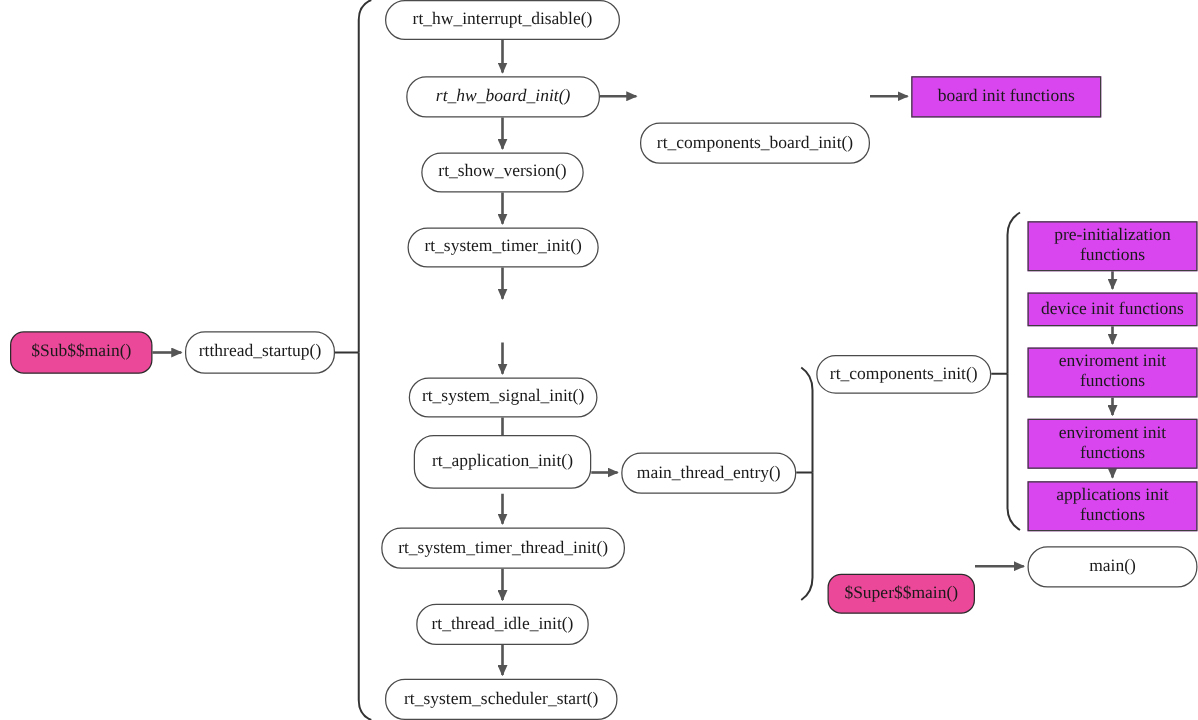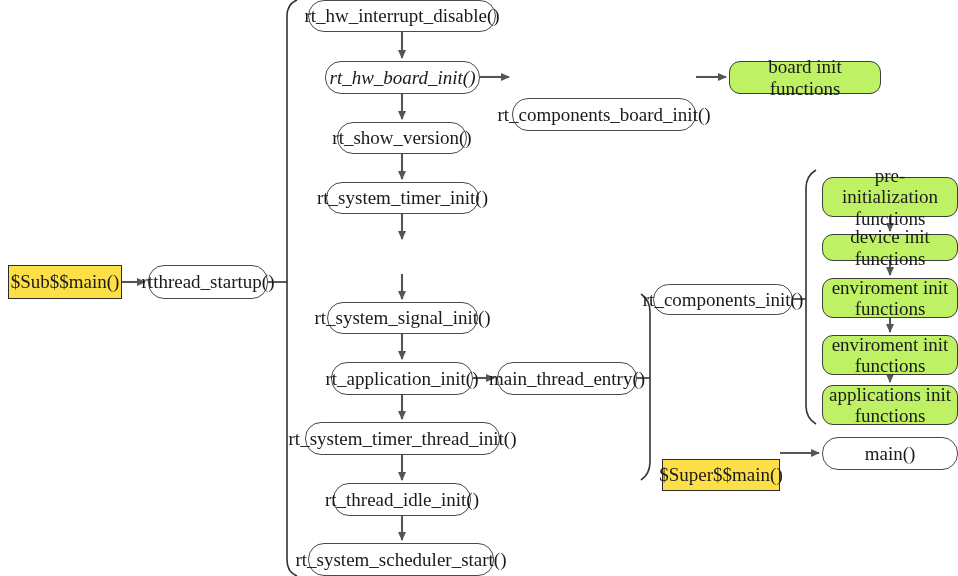--- a/index.html
+++ b/index.html
@@ -38,39 +38,39 @@
     box-sizing: border-box;
     display: flex;
     align-items: center;
     justify-content: center;
     text-align: center;
     line-height: 1.12;
     color: #1a1a1a;
     background: #ffffff;
     border: 1.2px solid #4a4a4a;
     border-radius: 14px;
-    font-size: 19px;
+    font-size: 14px;
     padding: 1px 4px;
     z-index: 2;
   }
 
   .node.rounded {
     border-radius: 16px;
   }
 
   .node.blue {
-    background: #bef264;
+    background: #d946ef;
     border: 1.2px solid #3d3d3d;
+    border-radius: 0;
+  }
+
+  .node.tan {
+    background: #ec4899;
+    border: 1.2px solid #2b2b2b;
     border-radius: 11px;
-  }
-
-  .node.tan {
-    background: #fde047;
-    border: 1.2px solid #2b2b2b;
-    border-radius: 0;
     font-family: Liberation Serif, serif;
   }
 
   .node-label {
     display: block;
     white-space: pre-line;
   }
 </style>
 </head>
 <body>
@@ -152,21 +152,21 @@
 
   <div class="node rounded" style="left:326px; top:182px; width:153px; height:32px;">
     <span class="node-label">rt_system_timer_init()</span>
   </div>
 
 
   <div class="node rounded" style="left:327px; top:302px; width:151px; height:32px;">
     <span class="node-label">rt_system_signal_init()</span>
   </div>
 
-  <div class="node rounded" style="left:331px; top:362px; width:142px; height:33px;">
+  <div class="node rounded" style="left:331px; top:348px; width:142px; height:43px;">
     <span class="node-label">rt_application_init()</span>
   </div>
 
   <div class="node rounded" style="left:305px; top:422px; width:195px; height:33px;">
     <span class="node-label">rt_system_timer_thread_init()</span>
   </div>
 
   <div class="node rounded" style="left:333px; top:483px; width:138px; height:33px;">
     <span class="node-label">rt_thread_idle_init()</span>
   </div>

